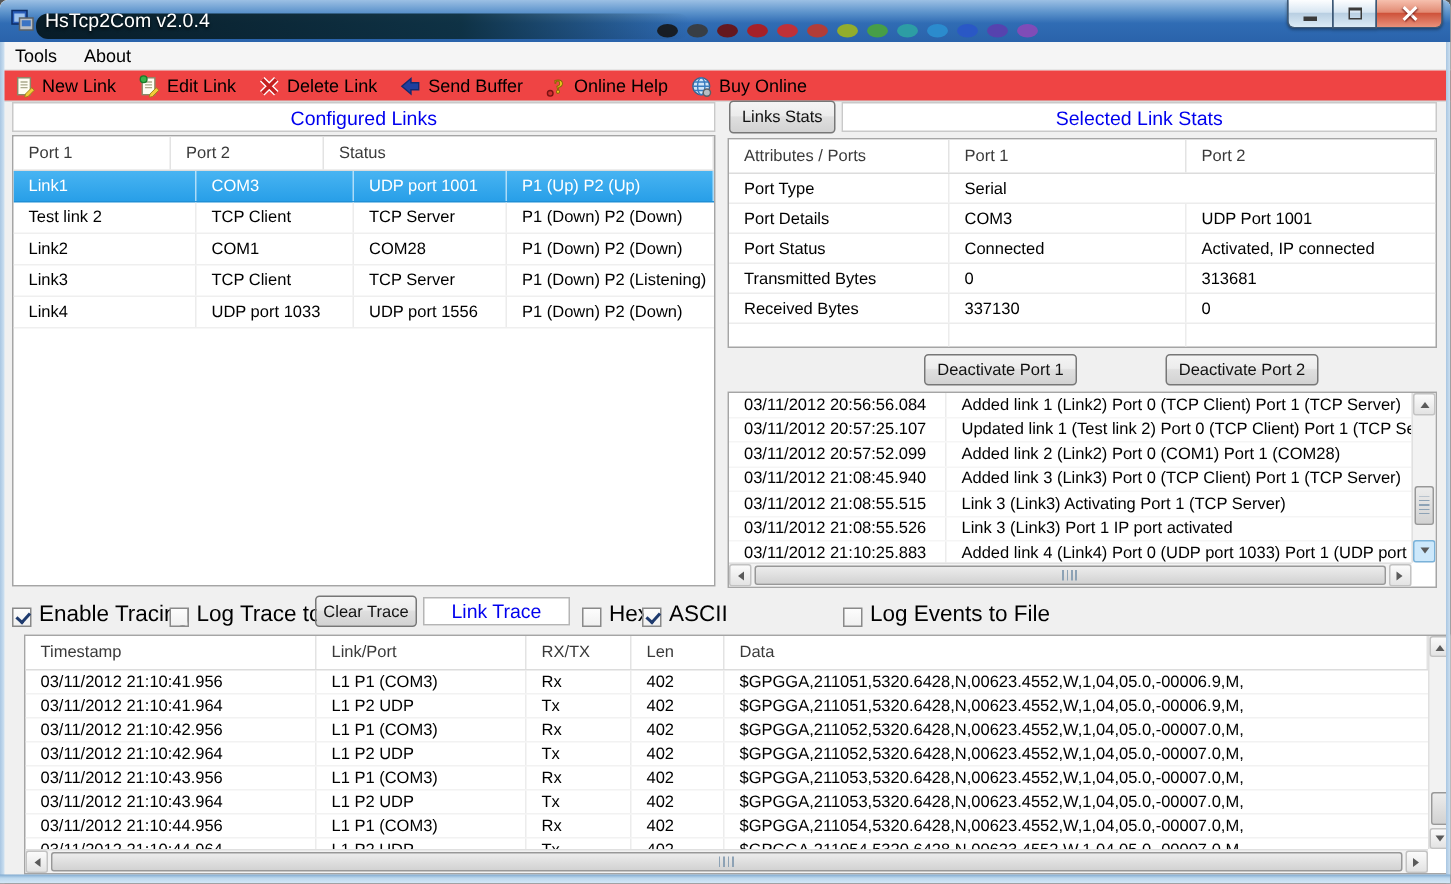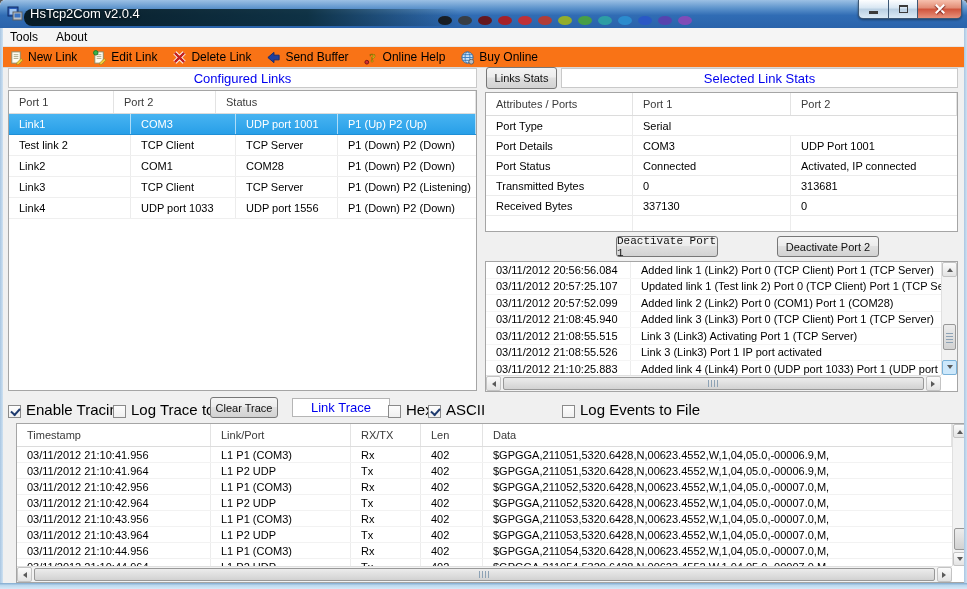--- a/index.html
+++ b/index.html
@@ -27,21 +27,21 @@
   .g-min{width:9px;height:3px;background:#3a3a3a;margin-top:7px;}
   .g-max{width:9px;height:8px;border:1px solid #3a3a3a;border-top:2px solid #3a3a3a;box-sizing:border-box;}
   .g-close{position:relative;width:12px;height:12px;}
   .g-close::before,.g-close::after{content:"";position:absolute;left:0;top:5px;width:12px;height:2px;
     background:#fff;box-shadow:0 1px 1px rgba(90,0,0,.6);}
   .g-close::before{transform:rotate(45deg);} .g-close::after{transform:rotate(-45deg);}
   
   .menubar{position:absolute;left:0;top:28px;width:967px;height:19px;background:#f5f5f5;
     border-bottom:1px solid #e6e6e6;display:flex;align-items:center;font-size:12px;box-sizing:border-box;}
   .menu-item{padding:1px 8px;margin-left:2px;cursor:default;}
-  .toolbar{position:absolute;left:0;top:47px;width:967px;height:21px;background:#f97316;
+  .toolbar{position:absolute;left:0;top:47px;width:967px;height:21px;background:#ef4444;
     border-bottom:1px solid #d8d8d8;display:flex;align-items:center;font-size:12px;box-sizing:border-box;}
   .tb-btn{display:flex;align-items:center;gap:4px;padding:1px 6px;margin-left:3px;cursor:default;}
   .tb-btn svg{width:15px;height:15px;}
   
   .section-title{position:absolute;background:#fff;border:1px solid #c9c9c9;color:#0000ee;
     display:flex;align-items:center;justify-content:center;font-size:13px;box-sizing:border-box;}
   .panel{position:absolute;background:#fff;border:1px solid #a5a5a5;box-sizing:border-box;overflow:hidden;}
   .thead{display:flex;height:22px;background:#fff;border-bottom:1px solid #dcdcdc;color:#3a3a3a;}
   .tcell{display:flex;align-items:center;padding-left:10px;white-space:nowrap;overflow:hidden;
     box-sizing:border-box;height:100%;border-right:1px solid #ececec;}
@@ -261,21 +261,21 @@
           <div class="tcell" style="width: 158px;">337130</div>
           <div class="tcell" style="flex: 1 1 0%; min-width: 0px;">0</div>
         </div>
         <div class="trow">
           <div class="tcell" style="width: 147px;"></div>
           <div class="tcell" style="width: 158px;"></div>
           <div class="tcell" style="flex: 1 1 0%; min-width: 0px;"></div>
         </div>
       </div>
   </div>
-  <div class="btn" style="left:616px;top:236px;width:102px;height:21px;font-family:Liberation Mono, monospace;">Deactivate Port 1</div>
+  <div class="btn" style="left:616px;top:236px;width:102px;height:21px;">Deactivate Port 1</div>
   <div class="btn" style="left:777px;top:236px;width:102px;height:21px;">Deactivate Port 2</div>
 
   <div class="panel" style="left:485px;top:261px;width:473px;height:131px;">
     <div id="ev-body" style="position:absolute;left:0;top:0;right:16px;bottom:16px;overflow:hidden;">
         <div class="trow">
           <div class="tcell" style="width: 145px;">03/11/2012 20:56:56.084</div>
           <div class="tcell" style="flex: 1 1 0%; min-width: 0px;">Added link 1 (Link2) Port 0 (TCP Client) Port 1 (TCP Server)</div>
         </div>
         <div class="trow">
           <div class="tcell" style="width: 145px;">03/11/2012 20:57:25.107</div>
@@ -328,21 +328,21 @@
 
   <label class="chk" style="left:8px;top:401px;">
     <span class="box checked"></span>
     <span>Enable Tracing</span>
   </label>
   <label class="chk" style="left:113px;top:401px;">
     <span class="box"></span>
     <span>Log Trace to File</span>
   </label>
   <div class="btn" style="left:210px;top:397px;width:68px;height:21px;">Clear Trace</div>
-  <div class="section-title" style="left:292px;top:398px;width:98px;height:19px;border-color:#b5b5b5;">Link Trace</div>
+  <div class="section-title" style="left:282px;top:398px;width:98px;height:19px;border-color:#b5b5b5;">Link Trace</div>
   <label class="chk" style="left:388px;top:401px;">
     <span class="box"></span>
     <span>Hex</span>
   </label>
   <label class="chk" style="left:428px;top:401px;">
     <span class="box checked"></span>
     <span>ASCII</span>
   </label>
   <label class="chk" style="left:562px;top:401px;">
     <span class="box"></span>

